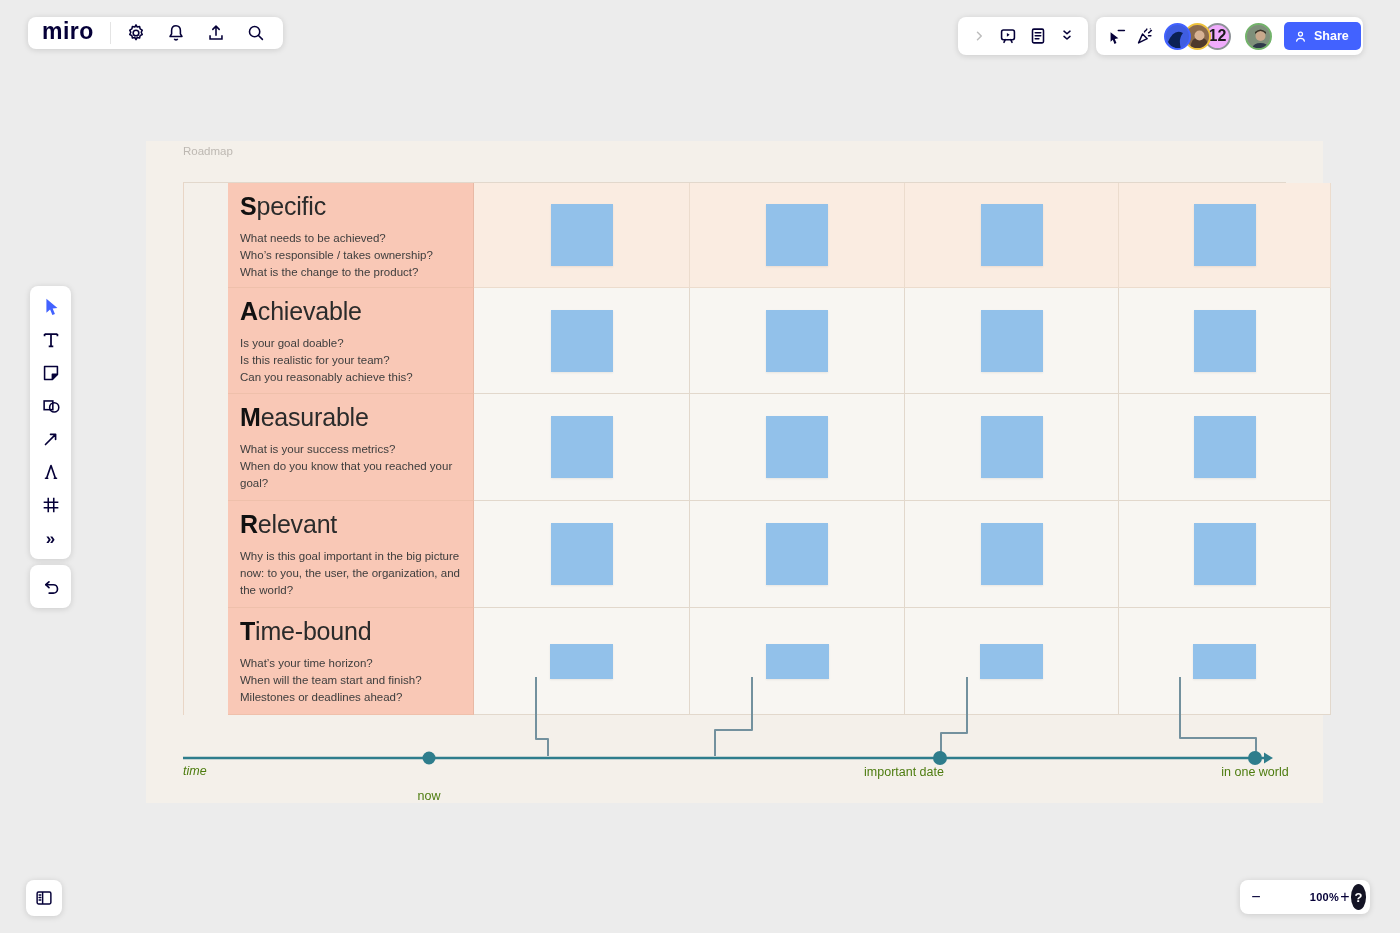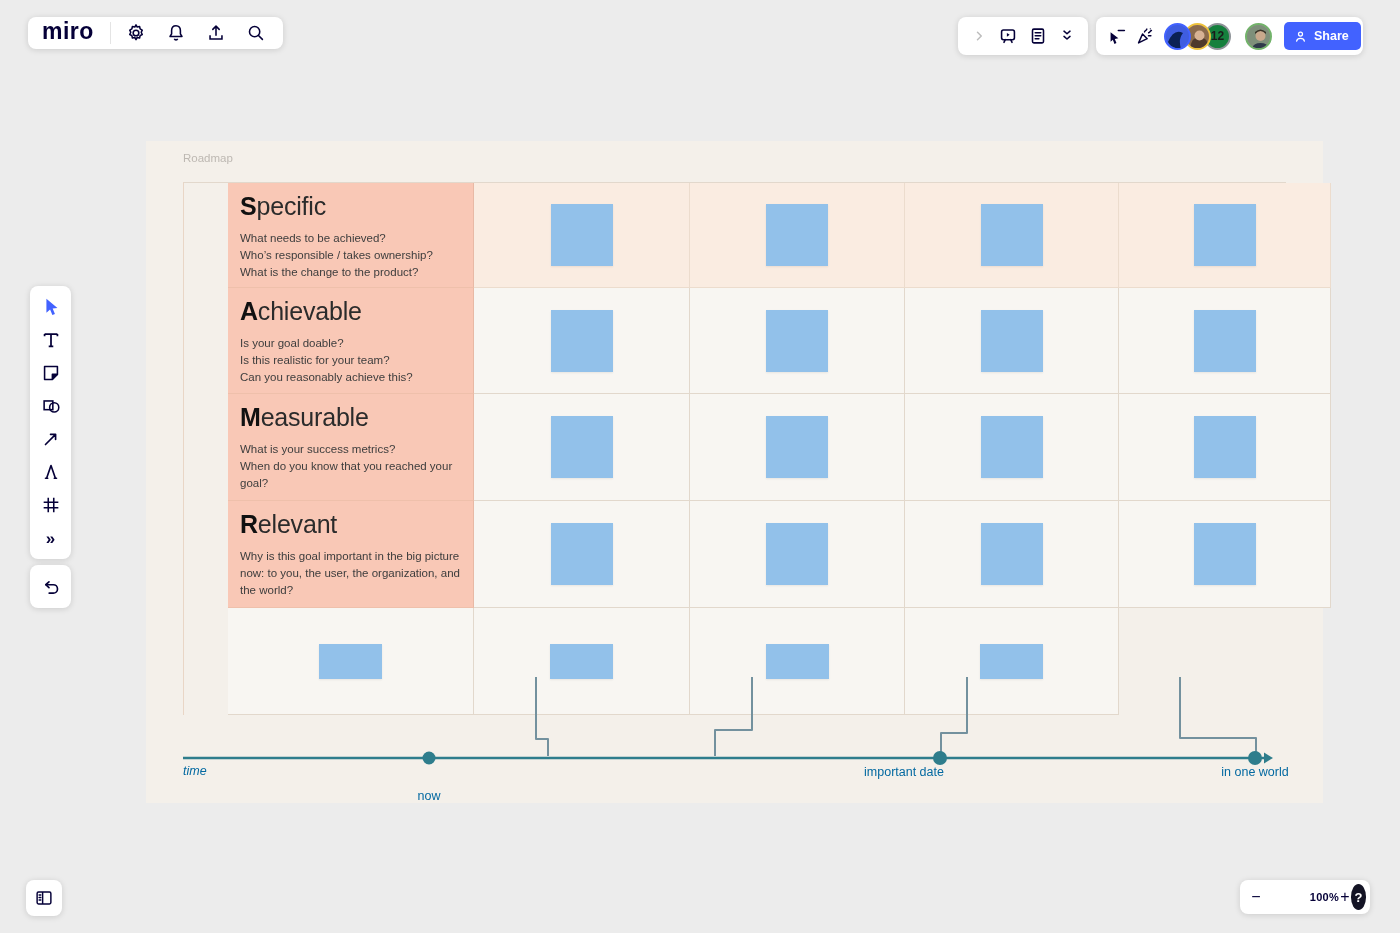--- a/index.html
+++ b/index.html
@@ -16,53 +16,53 @@
   .icon-btn svg { display:block; }
 
   
   .topbar-right1 { left:958px; top:17px; height:38px; width:130px; padding:0 6px; justify-content:space-around; }
   .topbar-right2 { left:1096px; top:17px; height:38px; width:267px; padding:0 8px 0 10px; gap:6px; }
   .avatar-stack { display:flex; align-items:center; margin-left:2px; }
   .avatar { width:27px; height:27px; border-radius:50%; border:2px solid #fff; position:relative; overflow:hidden; flex:none; }
   .avatar + .avatar { margin-left:-7px; }
   .av-blue { background:#3f5de0; border-color:#4262ff; z-index:3; }
   .av-woman { background:#cfa67f; border-color:#eec23c; z-index:2; }
-  .av-count { background:#15803d; border-color:#8e9398; z-index:1; display:flex; align-items:center; justify-content:center; font-size:12px; font-weight:700; color:#1a1a1a; overflow:visible; }
+  .av-count { background:#f0abfc; border-color:#8e9398; z-index:1; display:flex; align-items:center; justify-content:center; font-size:16px; font-weight:700; color:#1a1a1a; overflow:visible; }
   .av-man { background:#93a38b; border-color:#72b36a; margin-left:8px; }
   .share-btn { margin-left:6px; height:28px; padding:0 12px 0 9px; background:#4262ff; border-radius:5px; color:#fff; font-size:12.5px; font-weight:700; display:flex; align-items:center; gap:6px; cursor:pointer; }
 
   
   .tools { left:30px; top:286px; width:41px; flex-direction:column; padding:9px 0; gap:9px; }
   .undo-card { left:30px; top:565px; width:41px; height:43px; justify-content:center; }
   .tool { width:28px; height:24px; display:flex; align-items:center; justify-content:center; cursor:pointer; }
 
   
   .panel-btn { left:26px; top:880px; width:36px; height:36px; justify-content:center; }
   .zoombar { left:1240px; top:880px; width:130px; height:34px; padding:0 4px 0 10px; justify-content:space-between; }
   .zoombar .zbtn { font-size:16px; color:#050038; cursor:pointer; width:20px; text-align:center; }
   .zoom-level { font-size:11px; font-weight:700; color:#050038; letter-spacing:0.3px;margin-left:48px; }
   .help-btn { width:26px; height:26px; border-radius:50%; background:#141425; color:#fff; font-size:13px; font-weight:700; display:flex; align-items:center; justify-content:center; cursor:pointer; }
 
   
   .frame { position:absolute; left:146px; top:141px; width:1177px; height:662px; background:#f4f0ea; }
-  .frame-label { position:absolute; left:37px; top:11px; font-size:11.5px; color:#bdb8b2; cursor:pointer; }
+  .frame-label { position:absolute; left:37px; top:4px; font-size:11.5px; color:#bdb8b2; cursor:pointer; }
 
   .smart-table { position:absolute; left:37px; top:41px; width:1103px; border-top:1px solid #e2d8cc; border-left:1px solid #e9d6c6;padding-left:44px; }
   .t-row { display:grid; grid-template-columns:246px 216px 215px 214px 212px; }
   .t-label { background:#f9c8b6; border-bottom:1px solid #efc0ab; border-right:1px solid #e8b9a5; padding:9px 12px 0 12px; cursor:pointer; }
   .t-title { font-size:25px; color:#2b2b2b; letter-spacing:-0.2px; margin-bottom:9px; }
   .t-first { font-weight:800; color:#111; }
   .t-q { font-size:11.5px; line-height:17px; color:#3d3d3d; }
   .t-cell { background:#f8f6f2; border-bottom:1px solid #e2d8cc; border-right:1px solid #e2d8cc; display:flex; align-items:center; justify-content:center; }
   .t-cell.peach { background:#faece1; border-color:#ecdccd; }
   .sticky { width:62px; height:62px; box-shadow:0 1px 2px rgba(0,0,0,0.07); cursor:pointer; }
   .sticky.small { width:63px; height:35px; }
 
   .timeline-svg { position:absolute; left:0; top:0; pointer-events:none; }
-  .tl-label { position:absolute; font-size:12.5px; color:#0369a1; white-space:nowrap; cursor:pointer; }
+  .tl-label { position:absolute; font-size:12.5px; color:#4d7c0f; white-space:nowrap; cursor:pointer; }
   .tl-time { left:37px; top:623px; font-style:italic; }
   .tl-now { left:283px; top:648px; transform:translateX(-50%); }
   .tl-important { left:758px; top:624px; transform:translateX(-50%);text-align:right; }
   .tl-year { left:1109px; top:624px; transform:translateX(-50%); }
 </style>
 </head>
 <body>
 
 <div class="frame">
   <div class="frame-label">Roadmap</div>
@@ -139,20 +139,26 @@
           <div class="sticky" style="background: rgb(146, 193, 234);"></div>
         </div>
         <div class="t-cell">
           <div class="sticky" style="background: rgb(146, 193, 234);"></div>
         </div>
         <div class="t-cell">
           <div class="sticky" style="background: rgb(146, 193, 234);"></div>
         </div>
       </div>
       <div class="t-row" style="height: 107px;">
+        <div class="t-label">
+          <div class="t-title"><span class="t-first">T</span>ime-bound</div>
+          <div class="t-q">What’s your time horizon?</div>
+          <div class="t-q">When will the team start and finish?</div>
+          <div class="t-q">Milestones or deadlines ahead?</div>
+        </div>
         <div class="t-cell">
           <div class="sticky small" style="background: rgb(146, 193, 234);"></div>
         </div>
         <div class="t-cell">
           <div class="sticky small" style="background: rgb(146, 193, 234);"></div>
         </div>
         <div class="t-cell">
           <div class="sticky small" style="background: rgb(146, 193, 234);"></div>
         </div>
         <div class="t-cell">

